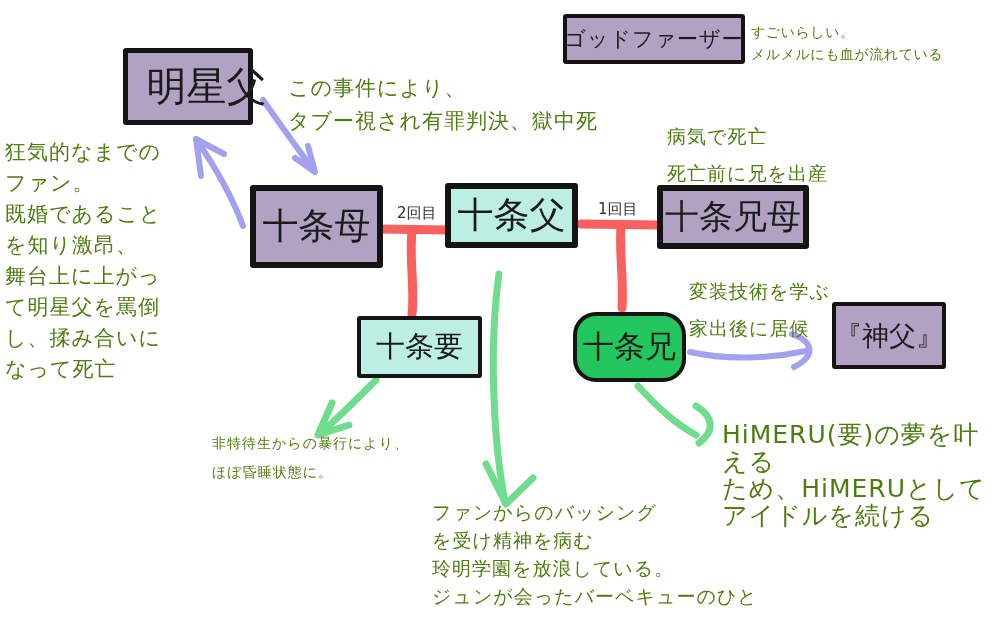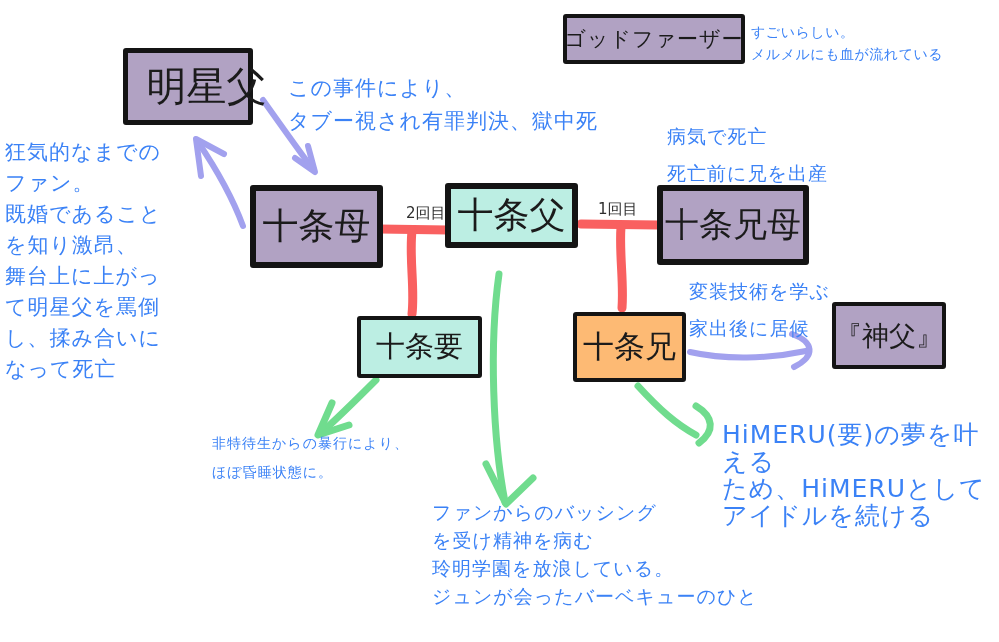--- a/index.html
+++ b/index.html
@@ -9,23 +9,23 @@
     position:relative; width:999px; height:642px;
     background:#ffffff; overflow:hidden; color:#3c3c3c;
   }
   .node {
     position:absolute; display:flex; align-items:center; justify-content:center;
     border:5px solid #141414; border-radius:3px; color:#1b1b1b; white-space:nowrap;
     font-weight:500;
   }
   .fill-purple { background:var(--purple-box,#b1a2c3); }
   .fill-mint   { background:var(--mint-box,#bceee3); }
-  .fill-white  { background:#fdba74; }
+  .fill-white  { background:#22c55e;border-radius:23px; }
   .note {
-    position:absolute; white-space:pre-line; color:#3b82f6; letter-spacing:1px;
+    position:absolute; white-space:pre-line; color:#4d7c0f; letter-spacing:1px;
   }
   .mlabel { position:absolute; font-size:15px; color:#2e2e2e; }
   svg.layer { position:absolute; left:0; top:0; pointer-events:none; }
   .stroke-red    { stroke:var(--red-line,#f96060);     stroke-width:9;   fill:none; stroke-linecap:round; stroke-linejoin:round; }
   .stroke-green  { stroke:var(--green-arrow,#70dc8e);  stroke-width:7;   fill:none; stroke-linecap:round; stroke-linejoin:round; }
   .stroke-violet { stroke:var(--purple-arrow,#a2a1ee); stroke-width:6;   fill:none; stroke-linecap:round; stroke-linejoin:round; }
 </style>
 </head>
 <body>
 
@@ -54,29 +54,29 @@
   </svg>
 
   <div class="node fill-purple" style="left:563px;top:14px;width:182px;height:50px;font-size:21px;letter-spacing:1px;border-width:4px;">ゴッドファーザー</div>
 
   <div class="node fill-purple" style="left:123px;top:48px;width:130px;height:77px;font-size:40px;padding-left:37px;">明星父</div>
 
   <div class="node fill-purple" style="left:250px;top:185px;width:133px;height:83px;font-size:36px;border-width:6px;">十条母</div>
 
   <div class="node fill-mint" style="left:445px;top:183px;width:133px;height:65px;font-size:36px;border-width:6px;">十条父</div>
 
-  <div class="node fill-purple" style="left:657px;top:185px;width:152px;height:80px;font-size:34px;border-width:6px;">十条兄母</div>
+  <div class="node fill-purple" style="left:657px;top:185px;width:152px;height:64px;font-size:34px;border-width:6px;">十条兄母</div>
 
   <div class="node fill-mint" style="left:357px;top:316px;width:125px;height:62px;font-size:29px;border-width:4px;">十条要</div>
 
   <div class="node fill-white" style="left:573px;top:312px;width:113px;height:70px;font-size:31px;border-width:4px;">十条兄</div>
 
   <div class="node fill-purple" style="left:832px;top:302px;width:114px;height:67px;font-size:27px;border-width:4px;">『神父』</div>
 
-  <div class="mlabel" style="left:406px;top:204px;">2回目</div>
+  <div class="mlabel" style="left:397px;top:204px;">2回目</div>
   <div class="mlabel" style="left:598px;top:200px;">1回目</div>
 
   <div class="note" style="left:751px;top:21px;font-size:14px;line-height:22px;letter-spacing:0.5px;">すごいらしい。
 メルメルにも血が流れている</div>
 
   <div class="note" style="left:288px;top:72px;font-size:21px;line-height:33px;">この事件により、
 タブー視され有罪判決、獄中死</div>
 
   <div class="note" style="left:5px;top:137px;font-size:21px;line-height:31px;">狂気的なまでの
 ファン。

